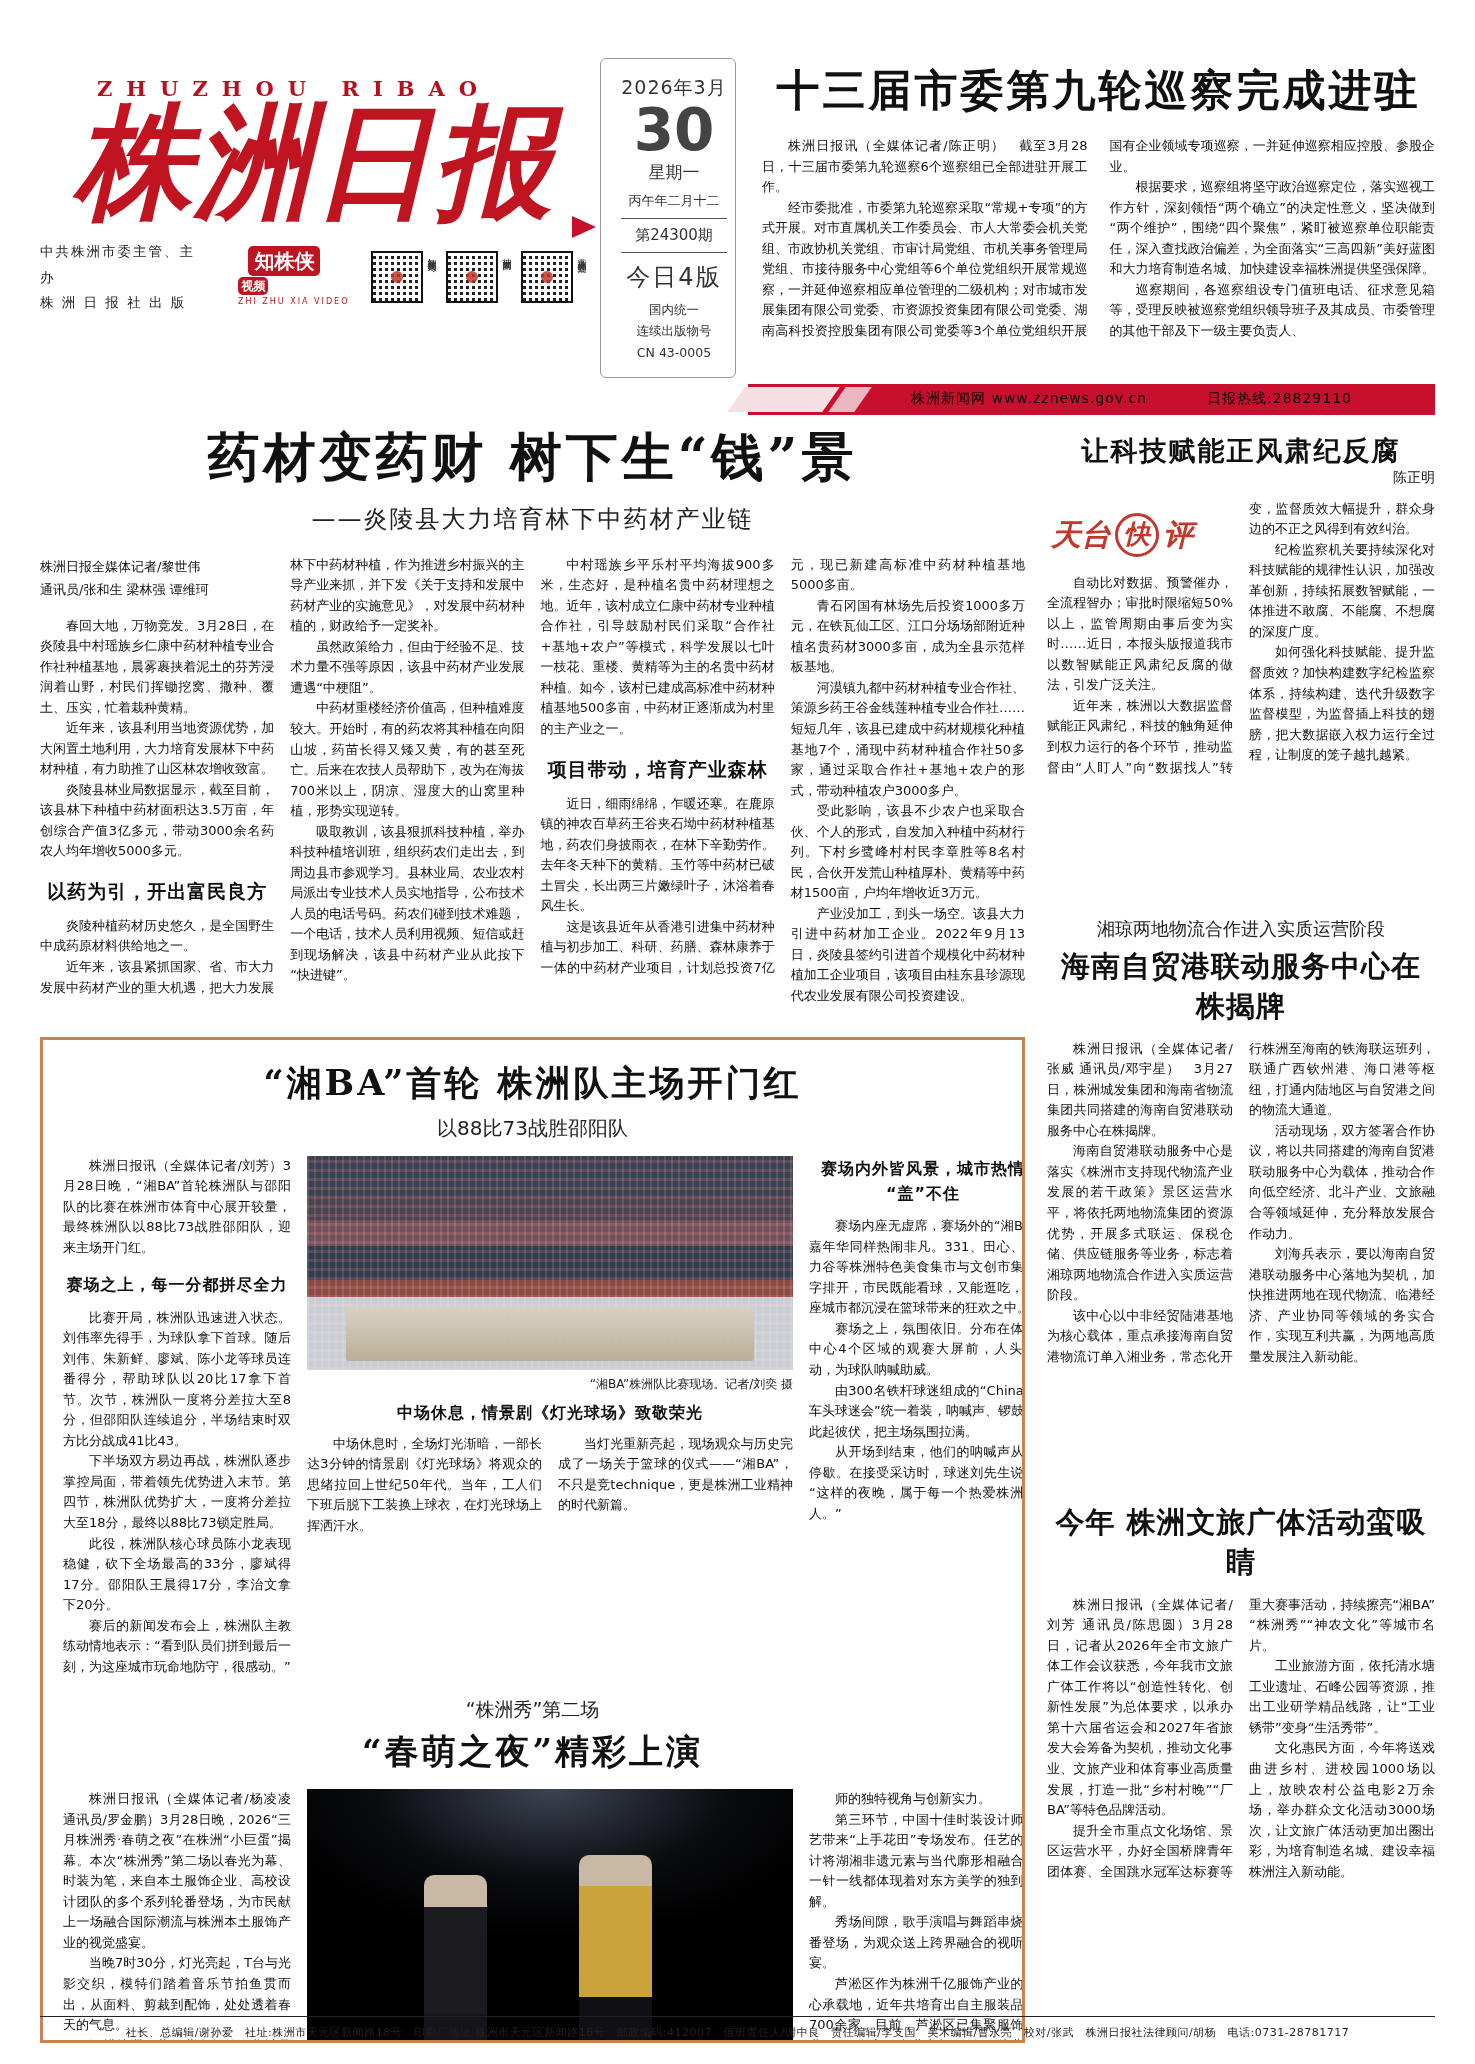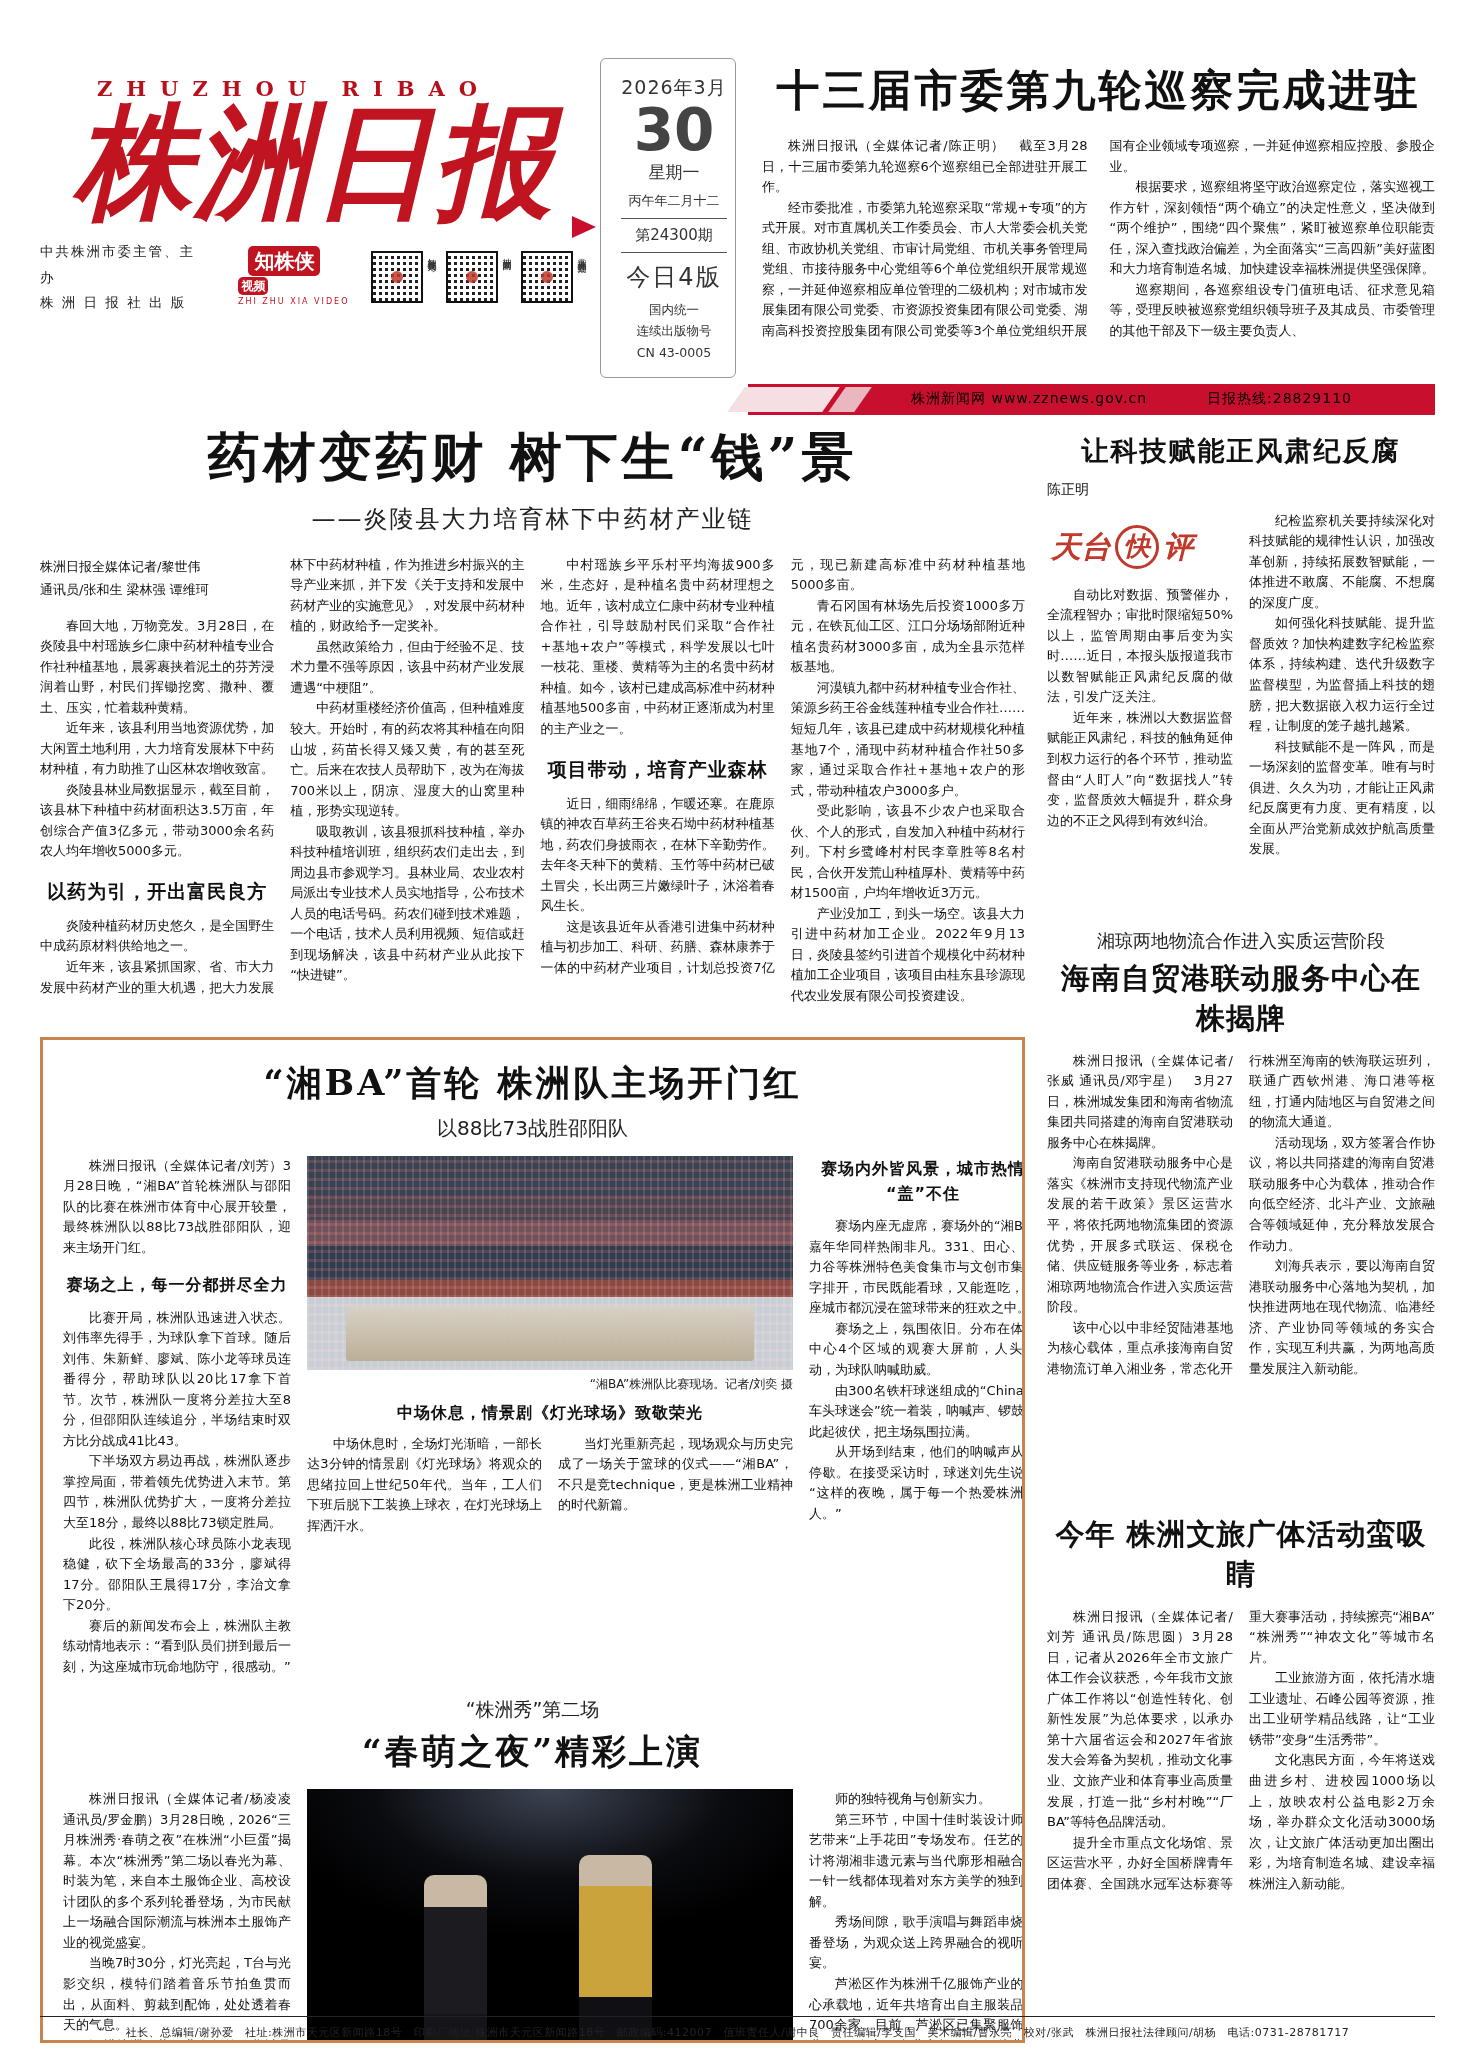--- a/index.html
+++ b/index.html
@@ -91,21 +91,21 @@
   .photo-fashion { height:330px; background:radial-gradient(ellipse 60% 45% at 50% 0%, #3c4352 0%, #0b0c10 60%, #000 100%); }
   .photo-fashion::before { content:""; position:absolute; left:24%; top:26%; width:13%; height:70%;
     background:linear-gradient(180deg,#c9b9a4 0 14%, #1c1c20 14% 60%, #14141a 60% 100%); border-radius:10px 10px 0 0; }
   .photo-fashion::after { content:""; position:absolute; left:56%; top:20%; width:15%; height:78%;
     background:linear-gradient(180deg,#c9b9a4 0 12%, #caa43a 12% 55%, #101014 55% 100%); border-radius:10px 10px 0 0; }
   .feat2-kicker { text-align:center; font-size:19px; margin-top:20px; color:#222;}
   .feat2-headline { text-align:center; font-size:34px; font-weight:bold; letter-spacing:3px; margin-top:6px; font-family:"DejaVu Serif", serif;}
   .center-sub { columns:2; column-gap:16px; margin-top:8px; }
   
   .op-headline { text-align:center; font-size:27px; font-weight:bold; letter-spacing:2px; margin-top:10px; font-family:"DejaVu Serif", serif;}
-  .op-author { text-align:left; font-size:14px; margin-top:12px; }
+  .op-author { text-align:right; font-size:14px; margin-top:0; }
   .op-body { margin-top:12px; columns:2; column-gap:16px; height:392px; overflow:hidden; }
   .seal { float:left; width:150px; height:64px; margin:4px 8px 6px 0; display:flex; align-items:center; justify-content:center; gap:4px; color:#c0392b; }
   .seal .s-txt { font-size:30px; font-weight:bold; font-style:italic; }
   .seal .s-circle { width:44px; height:44px; border:3px solid #c0392b; border-radius:50%; display:flex; align-items:center; justify-content:center; font-size:26px; font-weight:bold; font-style:italic;}
   .rail-article { margin-top:26px; }
   .rail-kicker { text-align:center; font-size:18px; color:#222; }
   .rail-headline { text-align:center; font-size:29px; font-weight:bold; letter-spacing:1px; margin-top:6px; font-family:"DejaVu Serif", serif;}
   .rail-body { margin-top:12px; columns:2; column-gap:16px; overflow:hidden; }
   .h-hainan { height:438px; }
   .h-wenlv { height:498px; }
@@ -297,21 +297,20 @@
           <span class="seal">
             <span class="s-txt">天台</span>
             <span class="s-circle">快</span>
             <span class="s-txt">评</span>
           </span>
           <div>
               <p class="para">自动比对数据、预警催办，全流程智办；审批时限缩短50%以上，监管周期由事后变为实时……近日，本报头版报道我市以数智赋能正风肃纪反腐的做法，引发广泛关注。</p>
               <p class="para">近年来，株洲以大数据监督赋能正风肃纪，科技的触角延伸到权力运行的各个环节，推动监督由“人盯人”向“数据找人”转变，监督质效大幅提升，群众身边的不正之风得到有效纠治。</p>
               <p class="para">纪检监察机关要持续深化对科技赋能的规律性认识，加强改革创新，持续拓展数智赋能，一体推进不敢腐、不能腐、不想腐的深度广度。</p>
               <p class="para">如何强化科技赋能、提升监督质效？加快构建数字纪检监察体系，持续构建、迭代升级数字监督模型，为监督插上科技的翅膀，把大数据嵌入权力运行全过程，让制度的笼子越扎越紧。</p>
-              <p class="para">科技赋能不是一阵风，而是一场深刻的监督变革。唯有与时俱进、久久为功，才能让正风肃纪反腐更有力度、更有精度，以全面从严治党新成效护航高质量发展。</p>
             </div>
         </div>
       </div>
 
       <div class="rail-article">
         <div class="rail-kicker">湘琼两地物流合作进入实质运营阶段</div>
         <h2 class="rail-headline">海南自贸港联动服务中心在株揭牌</h2>
         <div class="rail-body h-hainan cjk">
             <p class="para">株洲日报讯（全媒体记者/张威 通讯员/邓宇星）　3月27日，株洲城发集团和海南省物流集团共同搭建的海南自贸港联动服务中心在株揭牌。</p>
             <p class="para">海南自贸港联动服务中心是落实《株洲市支持现代物流产业发展的若干政策》景区运营水平，将依托两地物流集团的资源优势，开展多式联运、保税仓储、供应链服务等业务，标志着湘琼两地物流合作进入实质运营阶段。</p>

